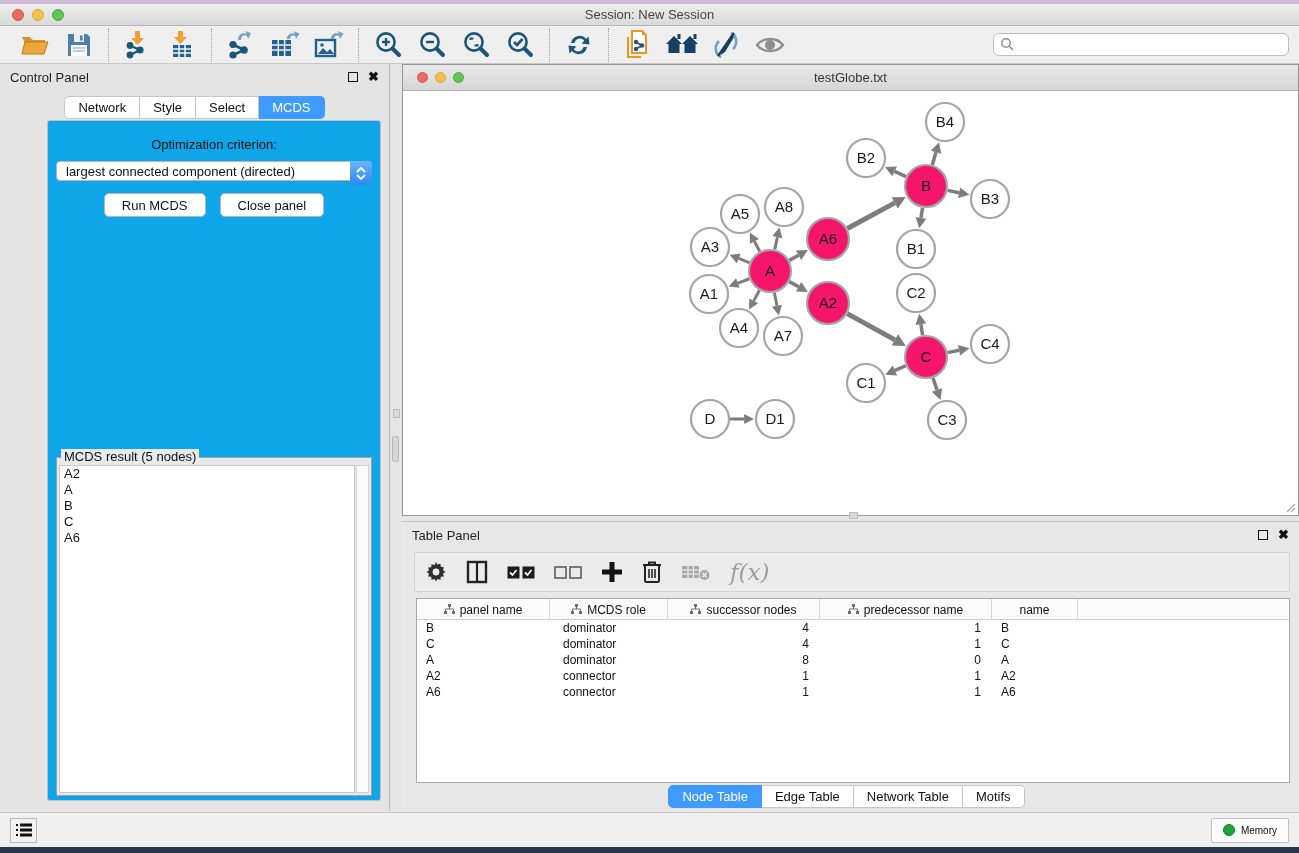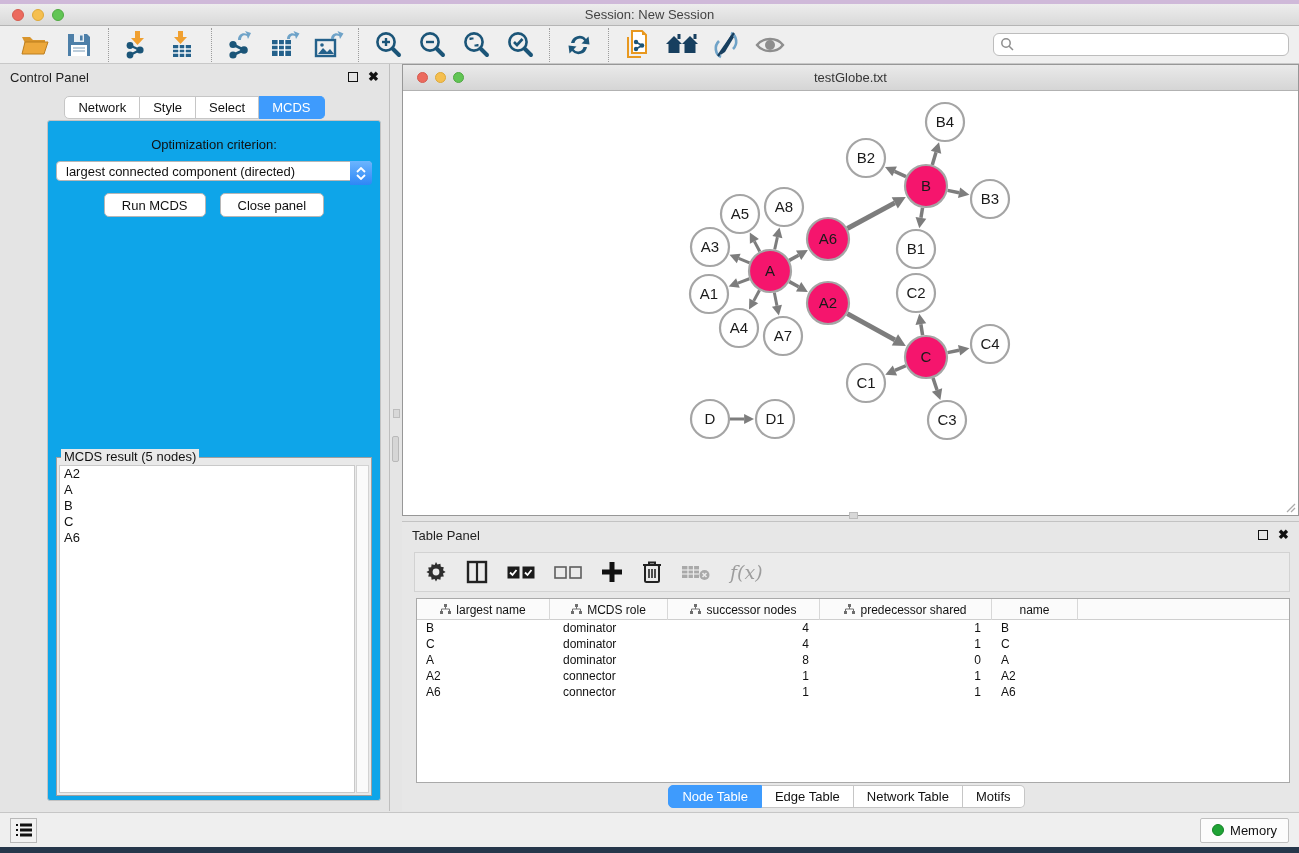--- a/index.html
+++ b/index.html
@@ -75,37 +75,37 @@
   .resize-grip { position:absolute; right:2px; bottom:2px; width:12px; height:12px; }
   .net-hthumb { position:absolute; left:446px; bottom:-4px; width:9px; height:7px; background:#D8D8D8; border:1px solid #BDBDBD; }
   .net-vthumb { position:absolute; left:-10px; top:344px; width:7px; height:9px; background:#D8D8D8; border:1px solid #BDBDBD; }
 
   .h-gap { height:5px; }
 
   
   .table-panel { flex:1; background:#E7E7E7; border-top:1px solid #C3C3C3; position:relative; }
   .tp-toolbar { position:absolute; left:12px; right:9px; top:30px; height:40px; background:#EBEBEB; border:1px solid #D2D2D2; display:flex; align-items:center; padding:0 10px; gap:19px; }
   .tp-tool { display:flex; align-items:center; justify-content:center; height:30px; }
-  .fx-label { font-family:"DejaVu Serif", serif; font-style:italic; font-size:19px; color:#9D9D9D; }
+  .fx-label { font-family:"DejaVu Serif", serif; font-style:italic; font-size:23px; color:#9D9D9D; }
   .tp-table { position:absolute; left:14px; right:9px; top:76px; bottom:28px; background:#fff; border:1px solid #A9A9A9; overflow:hidden; font-size:12px; }
   .tp-grid { display:grid; grid-template-columns:133px 118px 152px 172px 86px 1fr; }
   .tp-head { background:#FBFBFB; border-bottom:1px solid #CFCFCF; height:21px; }
   .th-cell { display:flex; align-items:center; justify-content:center; gap:5px; border-right:1px solid #D8D8D8; font-size:12px; color:#111; height:21px; }
   .th-cell:last-child { border-right:none; }
   .tp-row { height:16px; }
   .td-cell { height:16px; line-height:16px; color:#111; white-space:nowrap; overflow:hidden; }
   .td-left { padding-left:9px; text-align:left; }
   .td-role { padding-left:13px; text-align:left; }
   .td-num { padding-right:11px; text-align:right; }
   .tp-tabs { position:absolute; left:0; right:8px; bottom:3px; display:flex; justify-content:center; }
 
   
   .status-bar { position:absolute; left:0; right:0; bottom:6px; height:35px; background:#EFEFEF; border-top:1px solid #C6C6C6; display:flex; align-items:center; padding:0 10px; }
   .status-left-btn { width:27px; height:25px; background:#F2F2F2; border:1px solid #B9B9B9; display:flex; align-items:center; justify-content:center; }
-  .memory-btn { margin-left:auto; display:flex; align-items:center; gap:6px; background:#FCFCFC; border:1px solid #C0C0C0; border-radius:2px; height:25px; padding:0 11px; font-size:13px; color:#111; }
+  .memory-btn { margin-left:auto; display:flex; align-items:center; gap:6px; background:#FCFCFC; border:1px solid #C0C0C0; border-radius:2px; height:25px; padding:0 11px; font-size:10px; color:#111; }
   .memory-dot { width:12px; height:12px; border-radius:50%; background:#1FA335; border:1px solid #148327; }
 
   svg { display:block; }
 </style>
 </head>
 <body>
 
 <div class="screen">
   <div class="desktop-top"></div>
 
@@ -550,21 +550,21 @@
           <div class="tp-grid tp-head">
               <div class="th-cell">
                 <span>
                   <svg width="11" height="11" viewBox="0 0 11 11">
                     <rect x="4" y="0" width="3" height="3" fill="#6E6E6E"></rect>
                     <rect x="0" y="7" width="3" height="3" fill="#6E6E6E"></rect>
                     <rect x="8" y="7" width="3" height="3" fill="#6E6E6E"></rect>
                     <path d="M5.5 3 v2 M1.5 7 v-2 h8 v2" fill="none" stroke="#6E6E6E" stroke-width="1"></path>
                   </svg>
                 </span>
-                <span>largest name</span>
+                <span>panel name</span>
               </div>
               <div class="th-cell">
                 <span>
                   <svg width="11" height="11" viewBox="0 0 11 11">
                     <rect x="4" y="0" width="3" height="3" fill="#6E6E6E"></rect>
                     <rect x="0" y="7" width="3" height="3" fill="#6E6E6E"></rect>
                     <rect x="8" y="7" width="3" height="3" fill="#6E6E6E"></rect>
                     <path d="M5.5 3 v2 M1.5 7 v-2 h8 v2" fill="none" stroke="#6E6E6E" stroke-width="1"></path>
                   </svg>
                 </span>
@@ -583,21 +583,21 @@
               </div>
               <div class="th-cell">
                 <span>
                   <svg width="11" height="11" viewBox="0 0 11 11">
                     <rect x="4" y="0" width="3" height="3" fill="#6E6E6E"></rect>
                     <rect x="0" y="7" width="3" height="3" fill="#6E6E6E"></rect>
                     <rect x="8" y="7" width="3" height="3" fill="#6E6E6E"></rect>
                     <path d="M5.5 3 v2 M1.5 7 v-2 h8 v2" fill="none" stroke="#6E6E6E" stroke-width="1"></path>
                   </svg>
                 </span>
-                <span>predecessor shared</span>
+                <span>predecessor name</span>
               </div>
               <div class="th-cell">
                 <span>name</span>
               </div>
               <div class="th-cell">
                 <span></span>
               </div>
             </div>
           <div id="tp-body">
               <div class="tp-grid tp-row">

